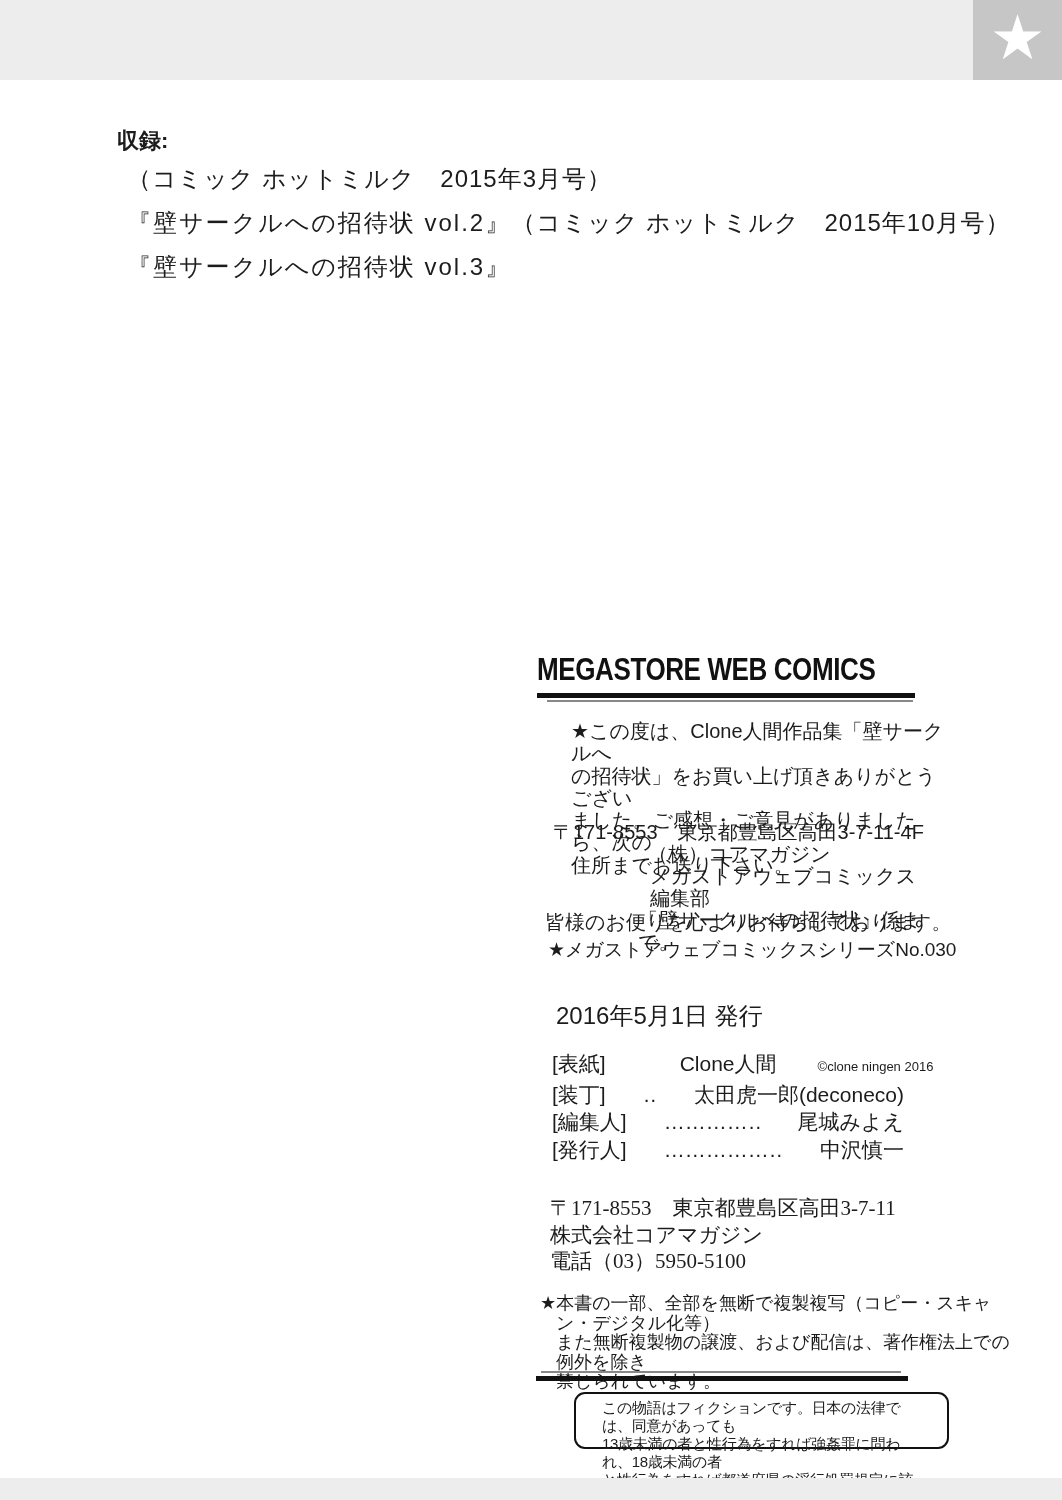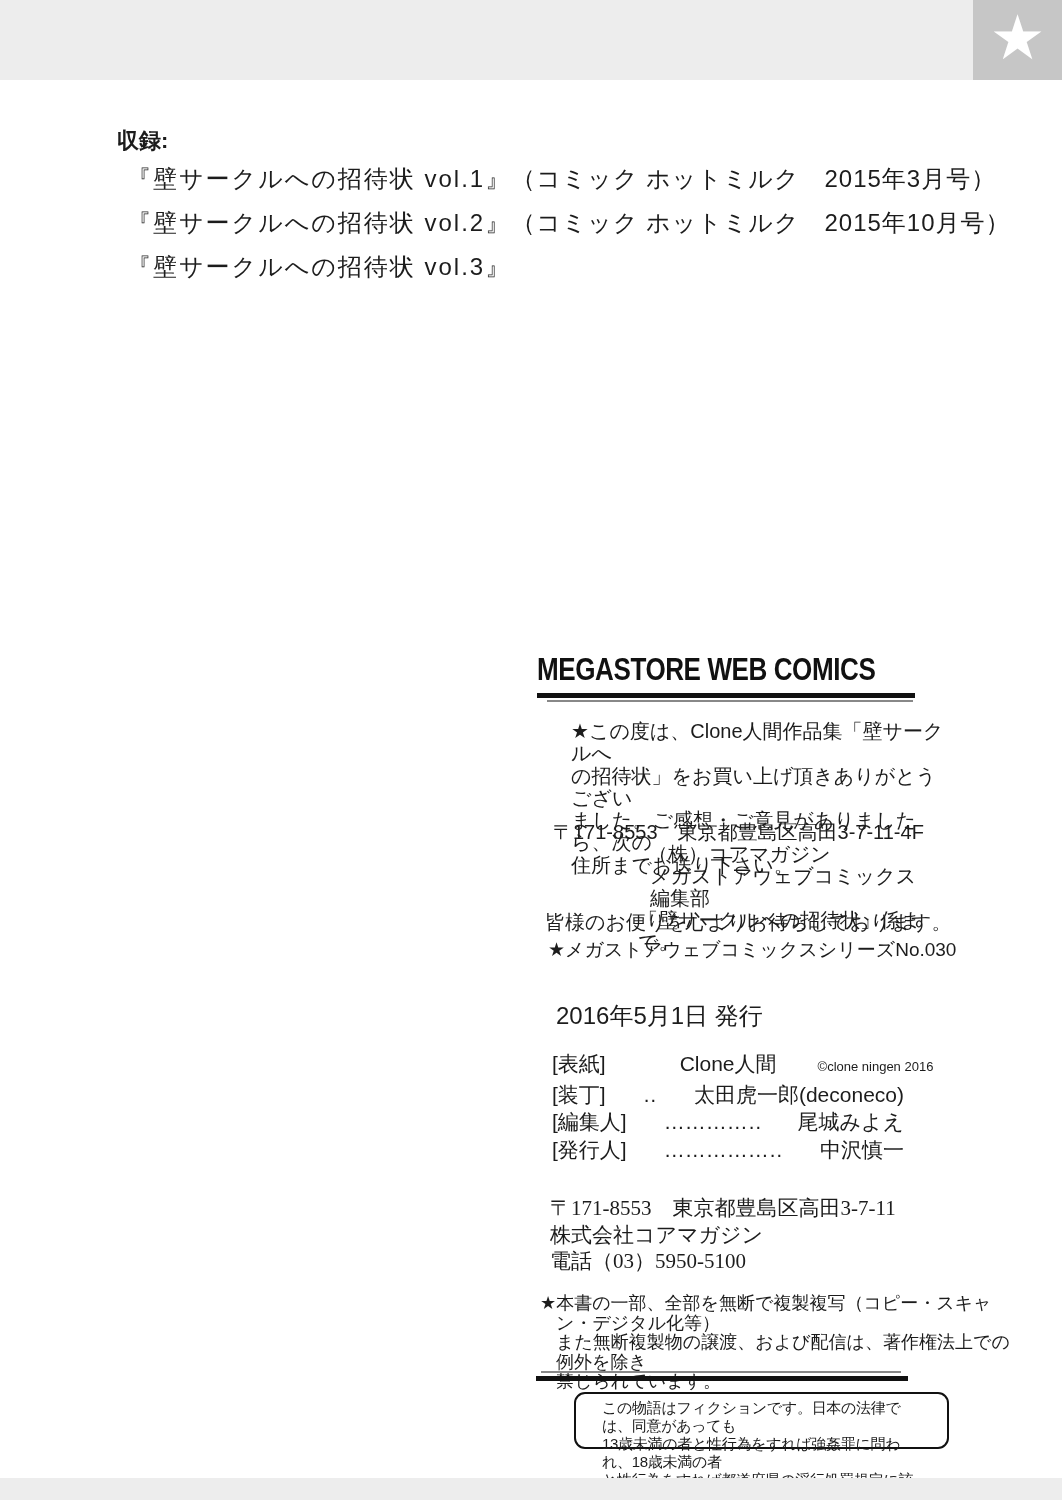--- a/index.html
+++ b/index.html
@@ -62,21 +62,20 @@
 <div id="page">
 
   <div class="top-bar"></div>
   <div class="star-box">
     <span class="star">★</span>
   </div>
 
   <div class="contents">
     <div class="contents-heading">収録:</div>
     <div class="contents-row">
-      <span class="ttl">『壁サークルへの招待状 vol.1』</span>
       <span class="src">（コミック ホットミルク　2015年3月号）</span>
     </div>
     <div class="contents-row">
       <span class="ttl">『壁サークルへの招待状 vol.2』</span>
       <span class="src">（コミック ホットミルク　2015年10月号）</span>
     </div>
     <div class="contents-row">
       <span class="ttl">『壁サークルへの招待状 vol.3』</span>
     </div>
   </div>

